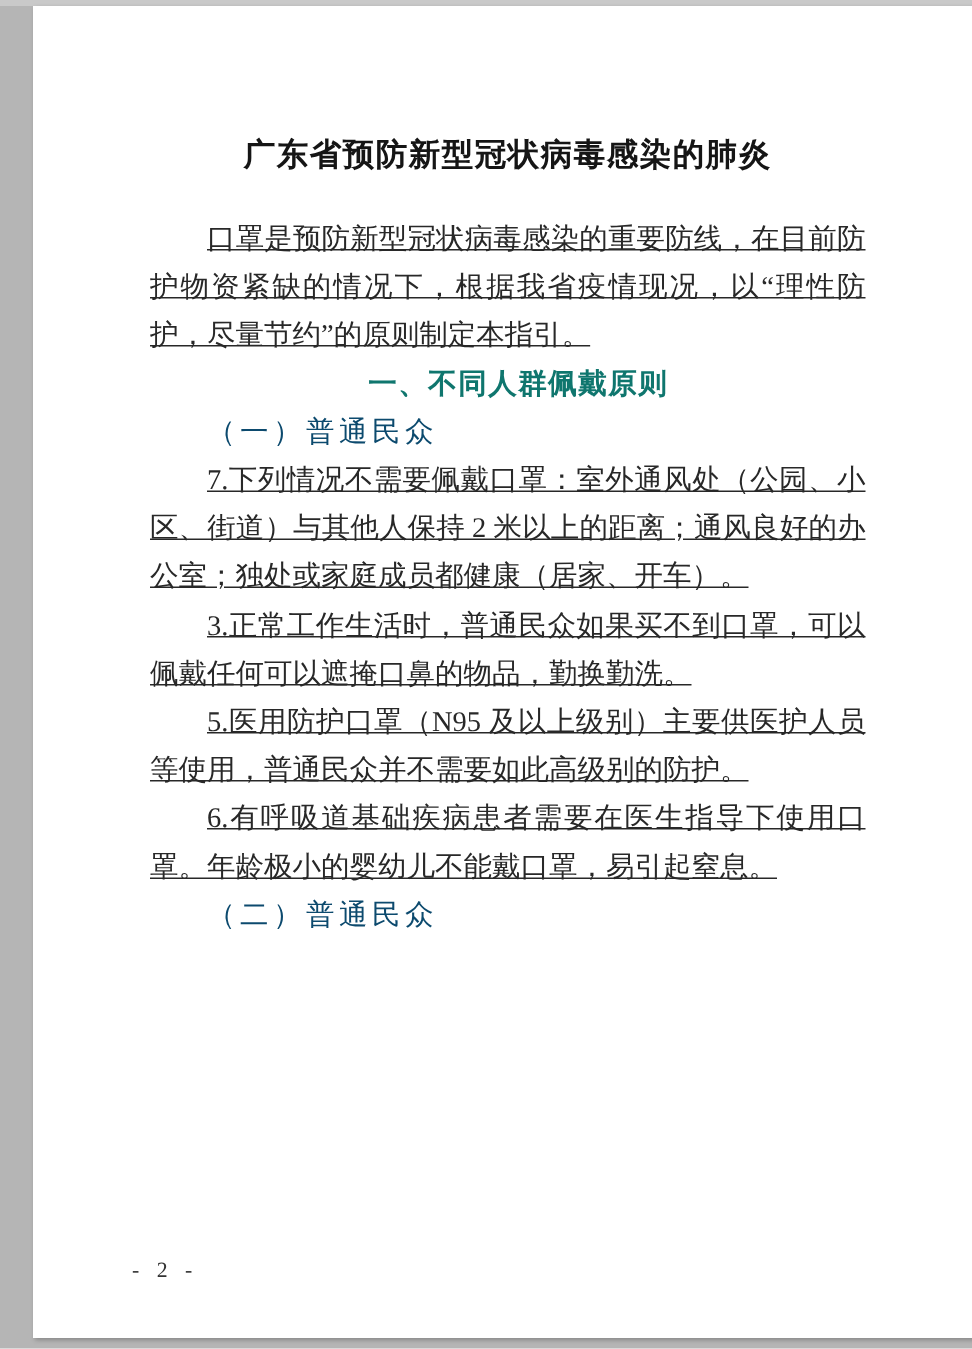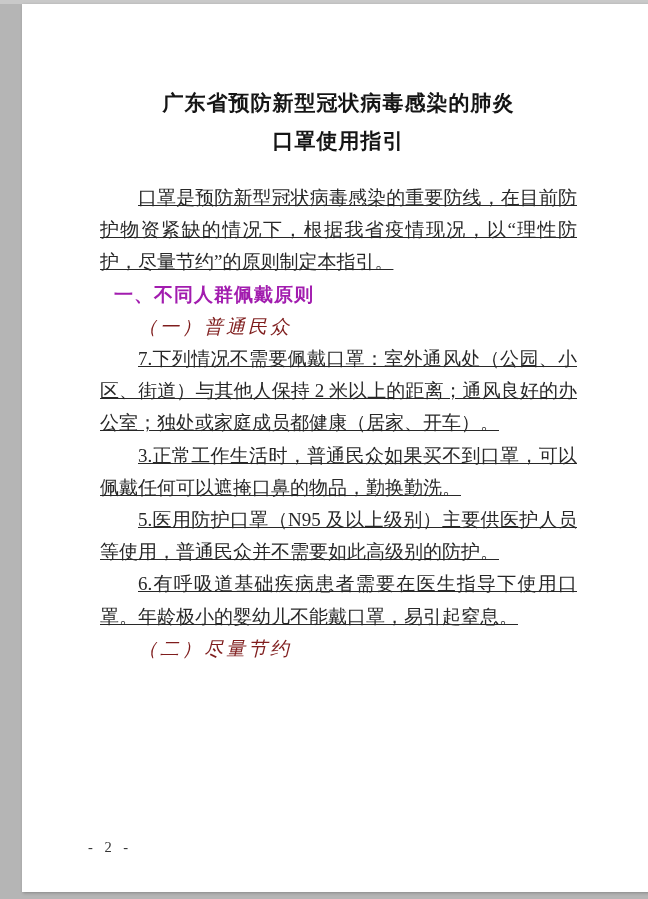--- a/index.html
+++ b/index.html
@@ -39,65 +39,64 @@
     text-align: justify;
     text-indent: 2em;
     margin: 0;
     text-decoration: underline;
   }
   .section-heading {
     font-family: "Liberation Sans", "DejaVu Sans", sans-serif;
     font-size: 19px;
     line-height: 32.2px;
     font-weight: 700;
-    color: #a21caf;
+    color: #0f766e;
     letter-spacing: 1px;
     margin: 0 0 0 14px;
+    text-align: center;
   }
   .sub-heading {
     font-size: 19px;
     line-height: 32.2px;
-    font-style: italic;
     font-weight: 400;
     text-indent: 2em;
     letter-spacing: 3px;
     margin: 0;
-    color: #7f1d1d;
+    color: #0c4a6e;
   }
   .page-number {
     position: absolute;
     left: 66px;
     bottom: 36px;
     font-size: 14.5px;
     letter-spacing: 4px;
     color: #333333;
   }
 </style>
 </head>
 <body>
 
 <div class="scan-edge-top"></div>
 
 <div class="page">
   <div class="content">
 
     <h1 class="doc-title">
       <span>广东省预防新型冠状病毒感染的肺炎</span><br>
-      <span>口罩使用指引</span>
     </h1>
 
     <p class="para">口罩是预防新型冠状病毒感染的重要防线，在目前防护物资紧缺的情况下，根据我省疫情现况，以“理性防护，尽量节约”的原则制定本指引。</p>
 
     <h2 class="section-heading">一、不同人群佩戴原则</h2>
 
     <h3 class="sub-heading">（一）普通民众</h3>
 
     <p class="para">7.下列情况不需要佩戴口罩：室外通风处（公园、小区、街道）与其他人保持 2 米以上的距离；通风良好的办公室；独处或家庭成员都健康（居家、开车）。</p>
     <p class="para">3.正常工作生活时，普通民众如果买不到口罩，可以佩戴任何可以遮掩口鼻的物品，勤换勤洗。</p>
     <p class="para">5.医用防护口罩（N95 及以上级别）主要供医护人员等使用，普通民众并不需要如此高级别的防护。</p>
     <p class="para">6.有呼吸道基础疾病患者需要在医生指导下使用口罩。年龄极小的婴幼儿不能戴口罩，易引起窒息。</p>
 
-    <h3 class="sub-heading">（二）尽量节约</h3>
+    <h3 class="sub-heading">（二）普通民众</h3>
 
   </div>
 
   <div class="page-number">- 2 -</div>
 </div>
 
 </body></html>

